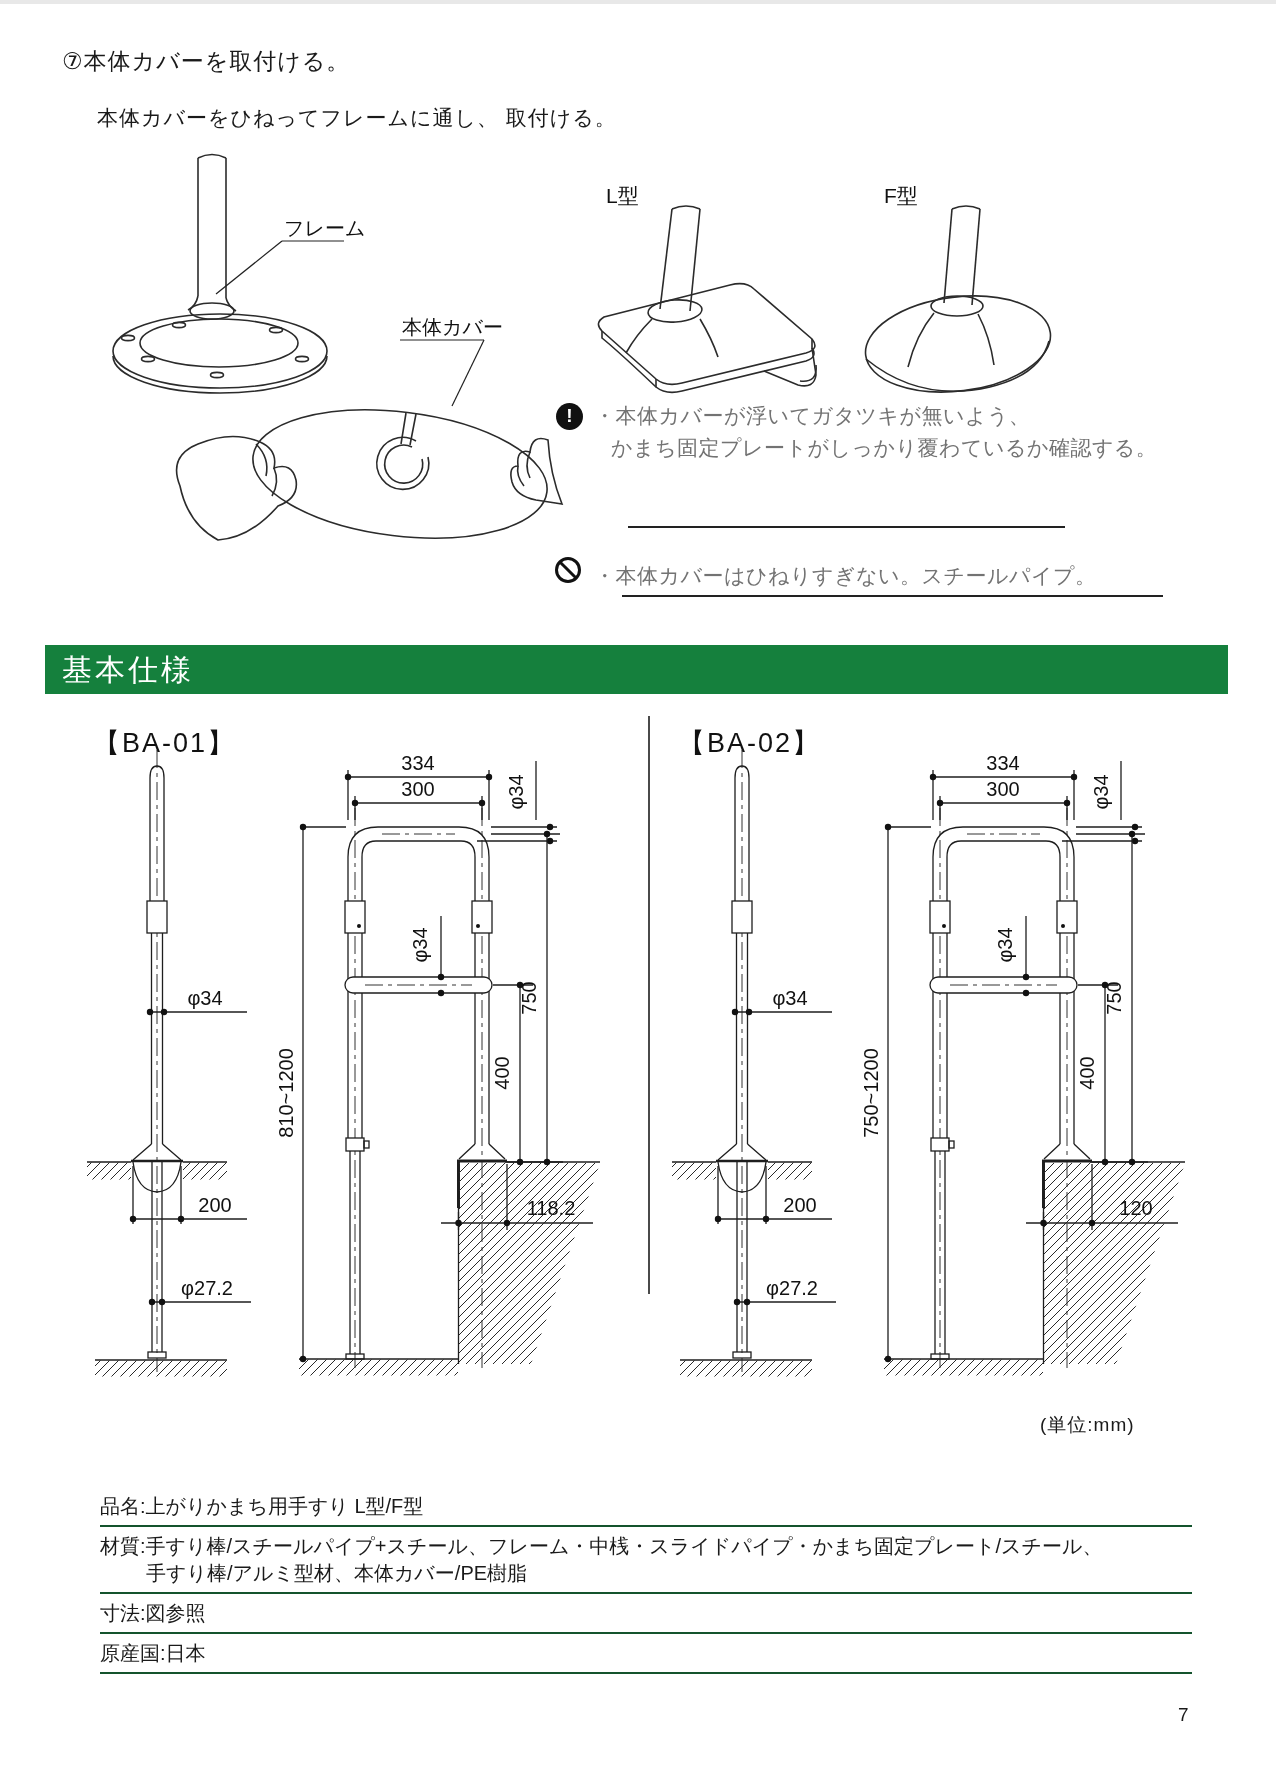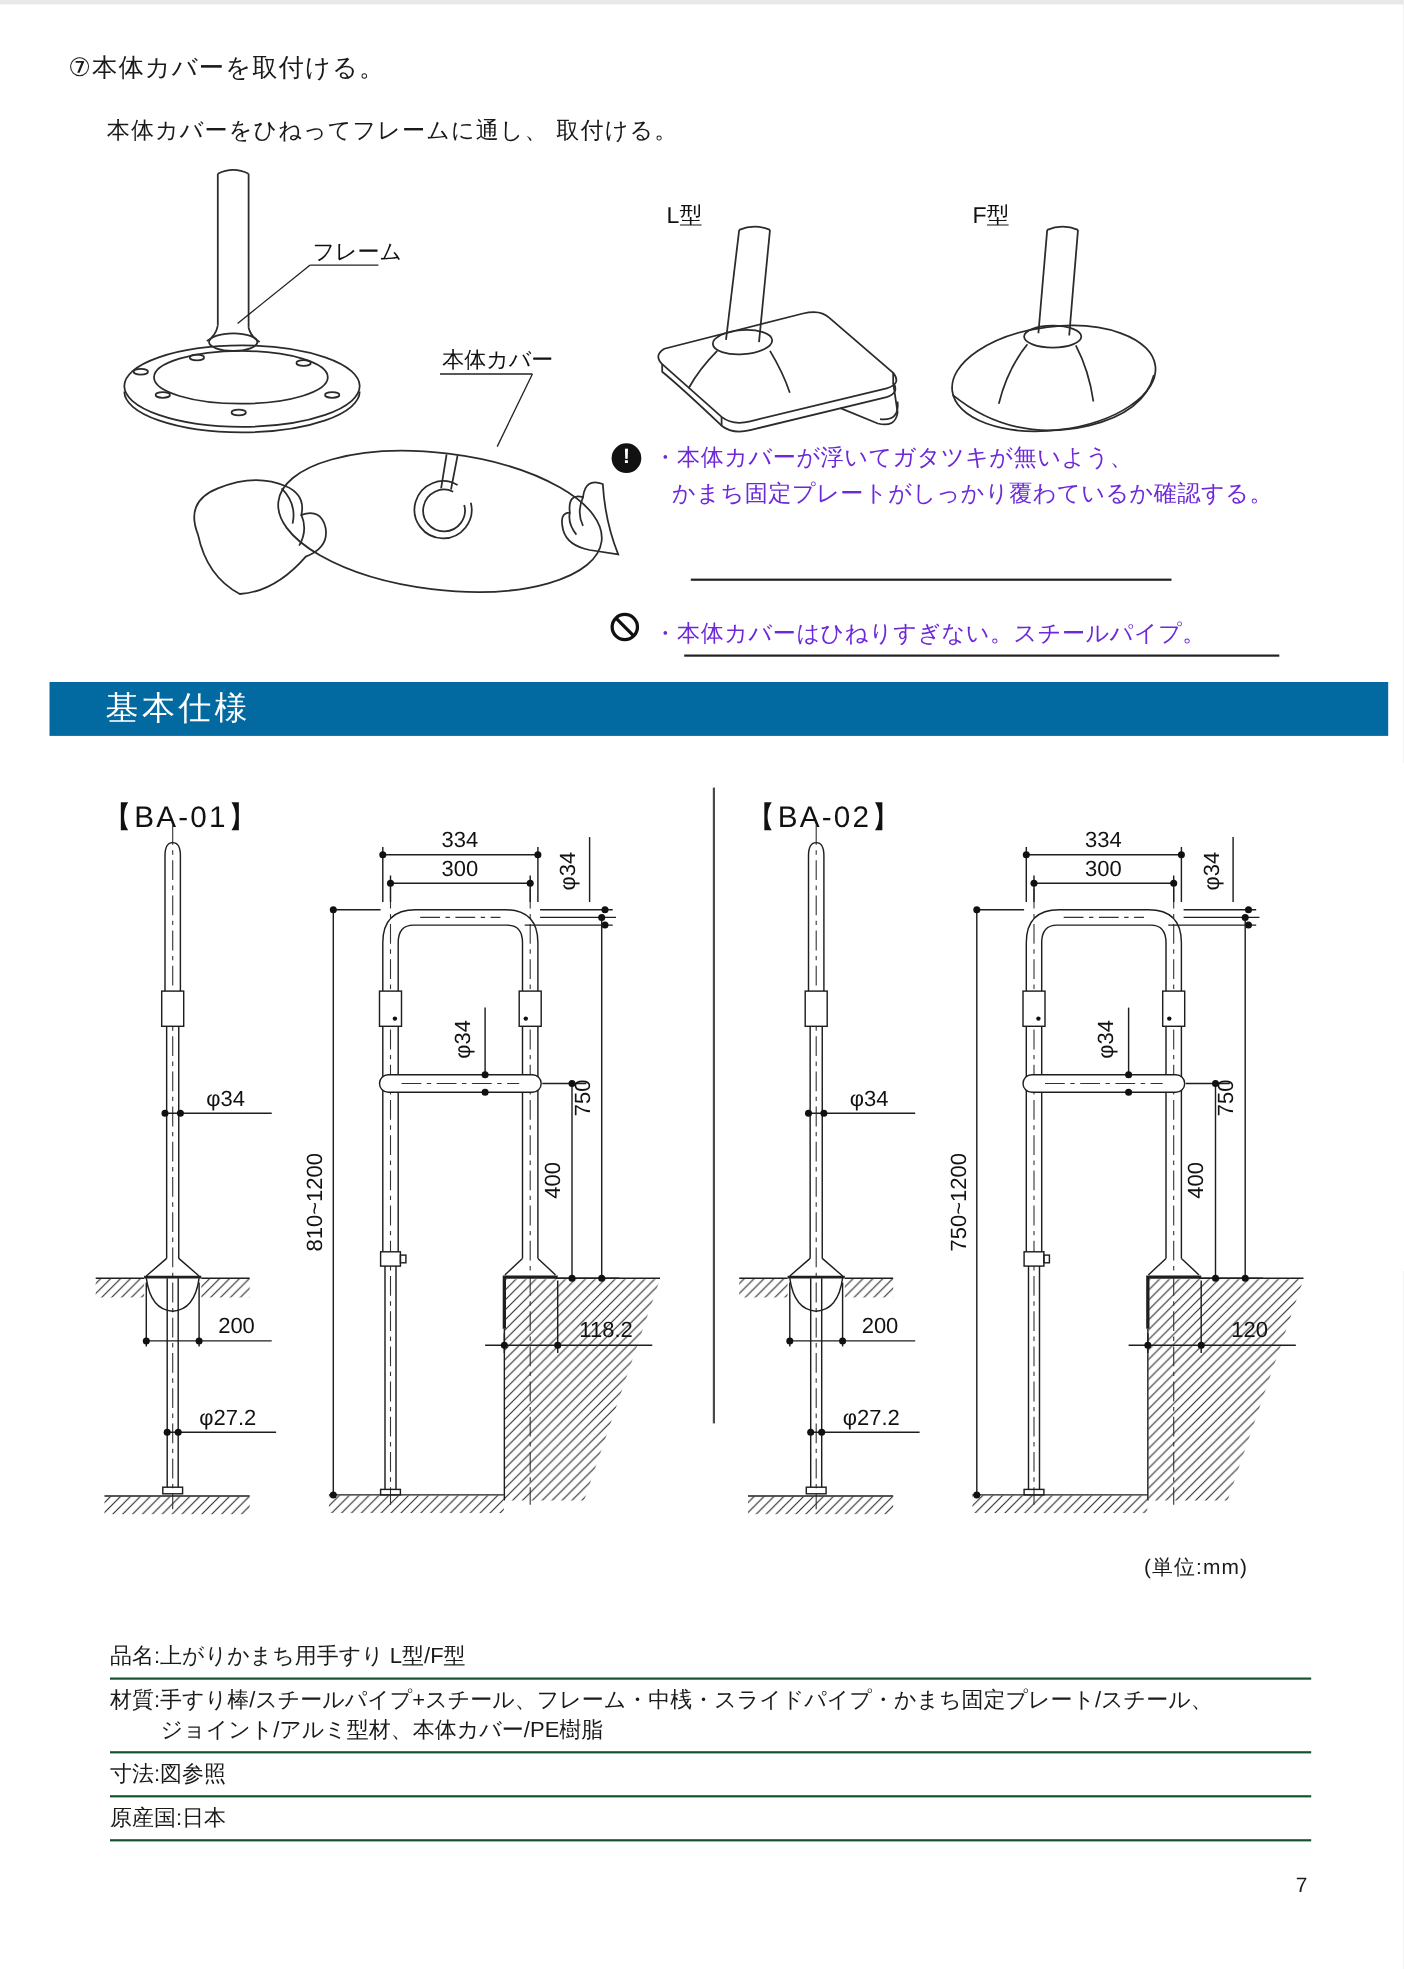--- a/index.html
+++ b/index.html
@@ -3,23 +3,23 @@
 <meta charset="utf-8">
 <style>
   html,body{margin:0;padding:0;background:#e8e8e8;}
   .page{position:relative;width:1276px;height:1790px;background:#ffffff;margin:4px auto;
         font-family:"Liberation Sans","DejaVu Sans",sans-serif;color:#1a1a1a;overflow:hidden;}
   .abs{position:absolute;}
   .step-heading{left:62px;top:42px;font-size:23px;letter-spacing:1px;}
   .step-desc{left:97px;top:100px;font-size:21px;letter-spacing:1px;}
   .caution-icon{left:556px;top:399px;width:27px;height:27px;border-radius:50%;background:#111;
         color:#fff;font-weight:bold;font-size:19px;text-align:center;line-height:26px;}
-  .warn-line{font-size:21px;letter-spacing:0.5px;color:#6d28d9;}
+  .warn-line{font-size:21px;letter-spacing:0.5px;color:#737373;}
   .rule{height:2px;background:#222;}
-  .section-bar{left:45px;top:616px;width:1183px;height:49px;background:#0369a1;padding-left:34px;}
+  .section-bar{left:45px;top:641px;width:1183px;height:49px;background:#15803d;}
   .section-bar span{display:block;padding-left:17px;line-height:49px;font-size:30px;color:#ffffff;letter-spacing:3px;}
   .divider{left:648px;top:712px;width:2px;height:578px;background:#4a4a4a;}
   .unit-note{left:1040px;top:1408px;font-size:19px;letter-spacing:1px;text-align:right;}
   .spec-table{left:100px;top:1483px;width:1092px;font-size:20px;}
   .spec-row{border-bottom:2px solid #14532d;padding:6px 0 5px 0;line-height:27px;}
   .spec-line2{padding-left:46px;}
   .spec-line2:empty{display:none;}
   .page-num{left:1178px;top:1700px;font-size:19px;}
   svg{position:absolute;overflow:visible;}
   svg text{font-family:"Liberation Sans","DejaVu Sans",sans-serif;fill:#111;}
@@ -324,21 +324,21 @@
   </svg>
 
   <div class="abs unit-note">(単位:mm)</div>
 
   <div class="abs spec-table">
     <div class="spec-row">
       <div>品名:上がりかまち用手すり L型/F型</div>
     </div>
     <div class="spec-row">
       <div>材質:手すり棒/スチールパイプ+スチール、フレーム・中桟・スライドパイプ・かまち固定プレート/スチール、</div>
-      <div class="spec-line2">ジョイント/アルミ型材、本体カバー/PE樹脂</div>
+      <div class="spec-line2">手すり棒/アルミ型材、本体カバー/PE樹脂</div>
     </div>
     <div class="spec-row">
       <div>寸法:図参照</div>
     </div>
     <div class="spec-row">
       <div>原産国:日本</div>
     </div>
   </div>
 
   <div class="abs page-num">7</div>

